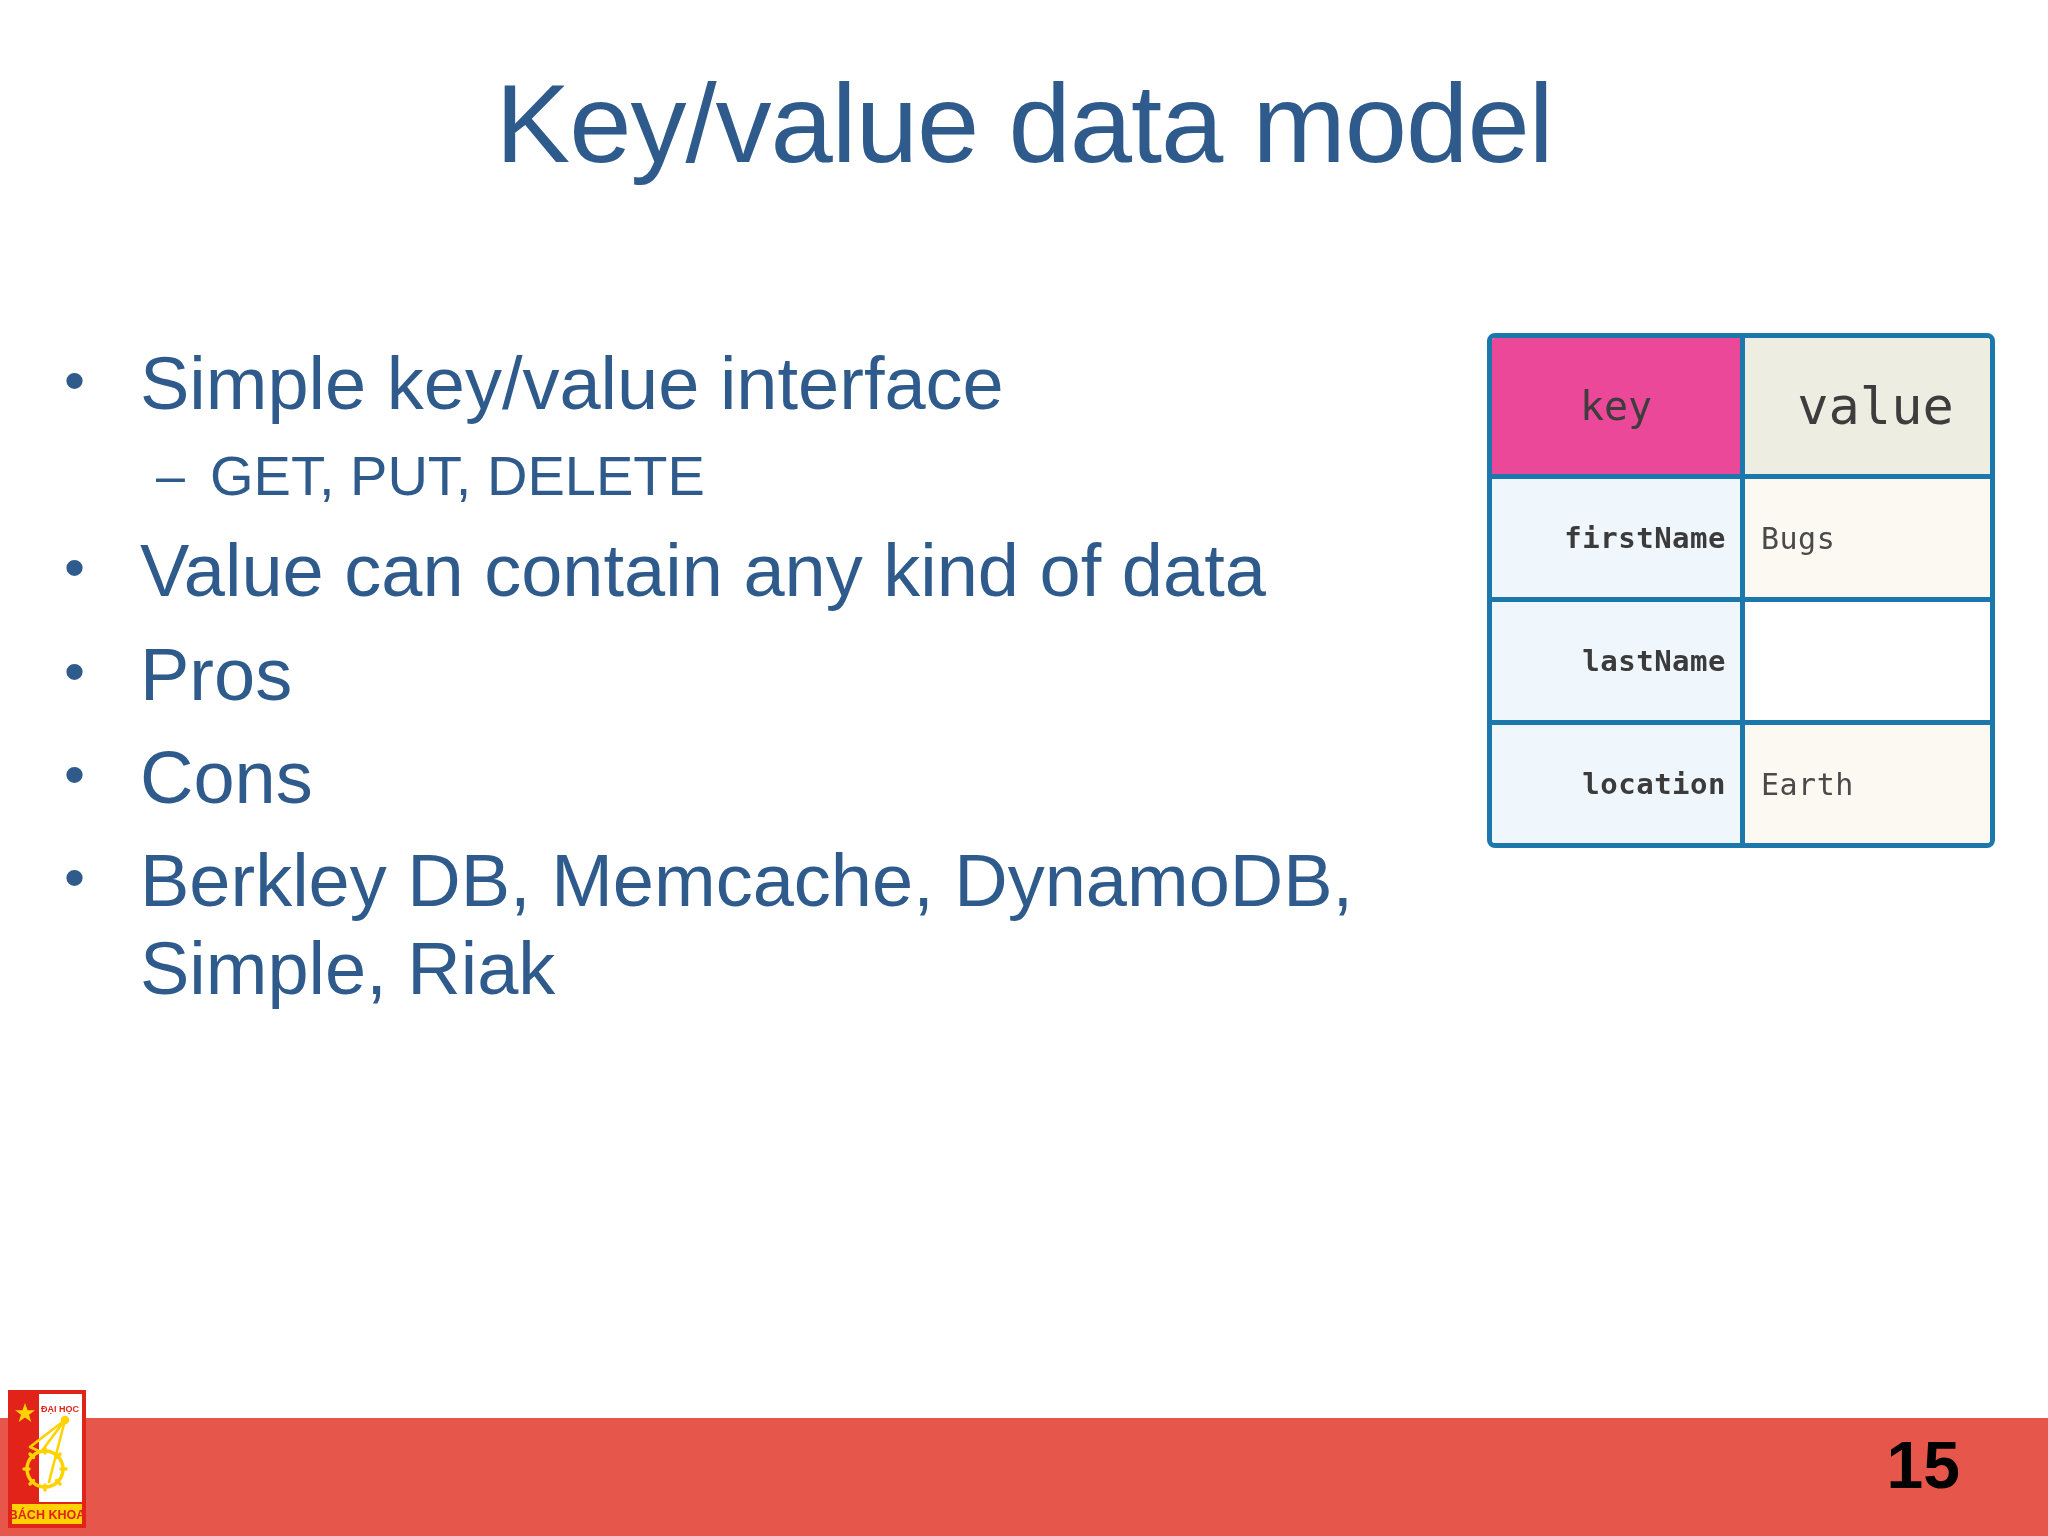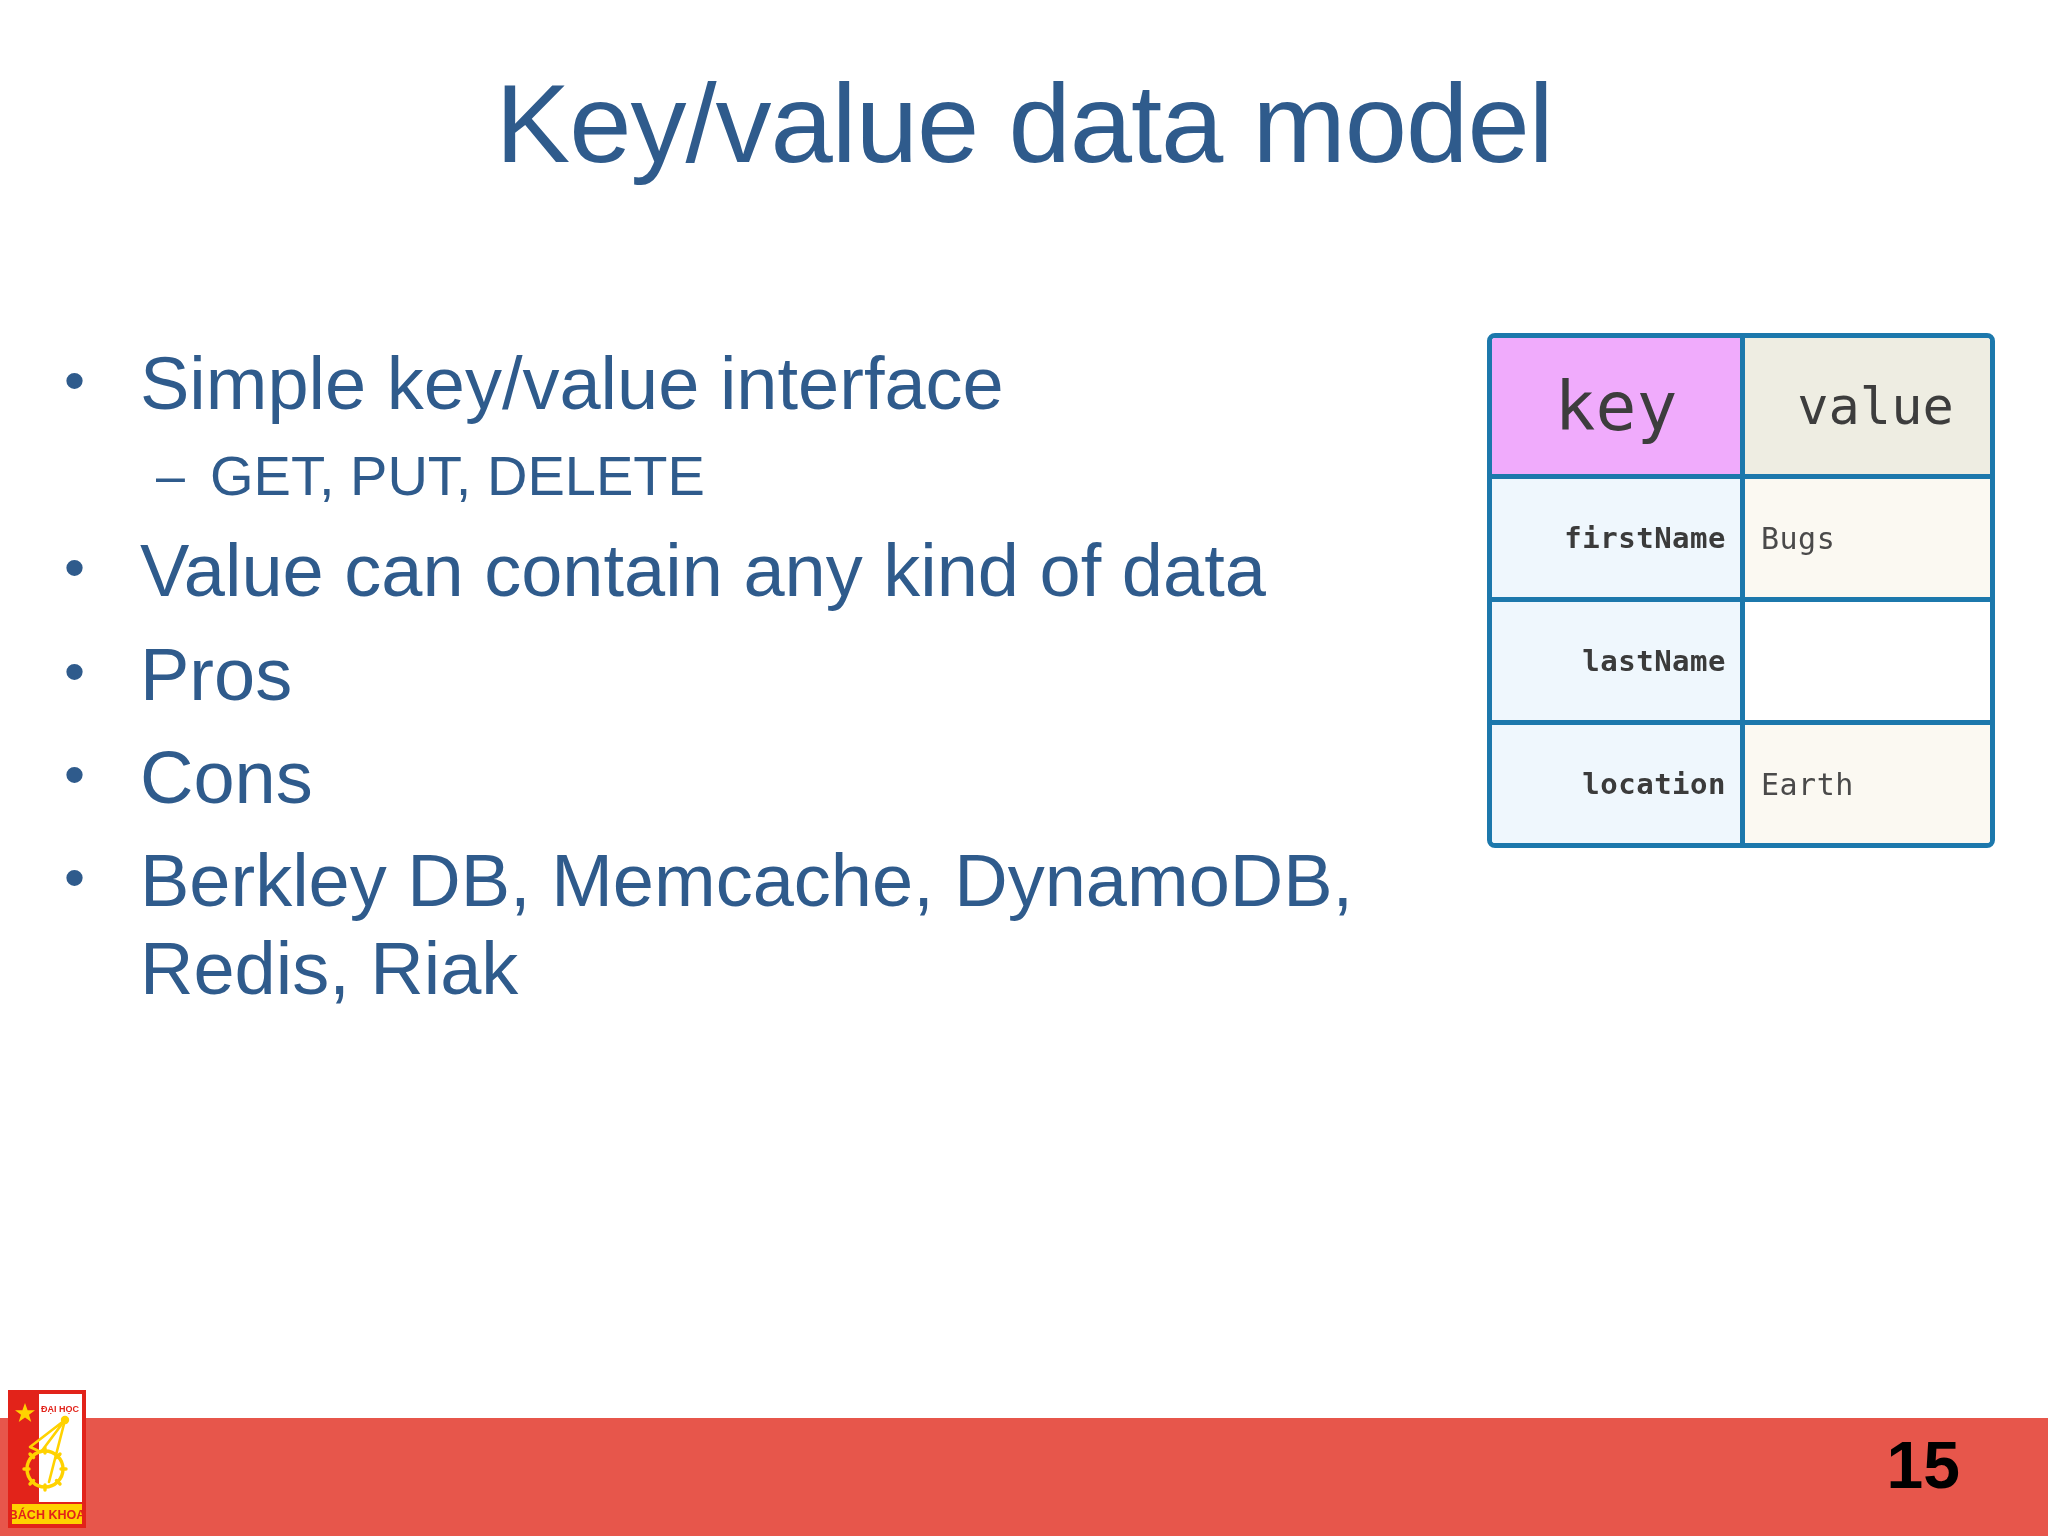--- a/index.html
+++ b/index.html
@@ -120,24 +120,24 @@
     padding-right: 14px;
   }
   .kv-val {
     flex: 1 1 auto;
     justify-content: flex-start;
     padding-left: 16px;
   }
 
   .kv-head { height: 136px; }
   .kv-head .kv-key {
-    background: #f0abfc;
+    background: #ec4899;
     justify-content: center;
     padding-right: 0;
-    font-size: 68px;
+    font-size: 40px;
     color: #3D3D3D;
   }
   .kv-head .kv-val {
     background: #EEEDE2;
     justify-content: center;
     padding-left: 16px;
     font-size: 52px;
     color: #3D3D3D;
   }
 
@@ -214,21 +214,21 @@
       <span class="bullet-text">Pros</span>
     </div>
 
     <div class="bullet-row level1">
       <span class="bullet-mark">•</span>
       <span class="bullet-text">Cons</span>
     </div>
 
     <div class="bullet-row level1">
       <span class="bullet-mark">•</span>
-      <span class="bullet-text">Berkley DB, Memcache, DynamoDB, Redis, Riak</span>
+      <span class="bullet-text">Berkley DB, Memcache, DynamoDB, Simple, Riak</span>
     </div>
 
   </div>
 
   <div class="kv-table">
 
     <div class="kv-row kv-head">
       <div class="kv-cell kv-key">key</div>
       <div class="kv-cell kv-val">value</div>
     </div>

